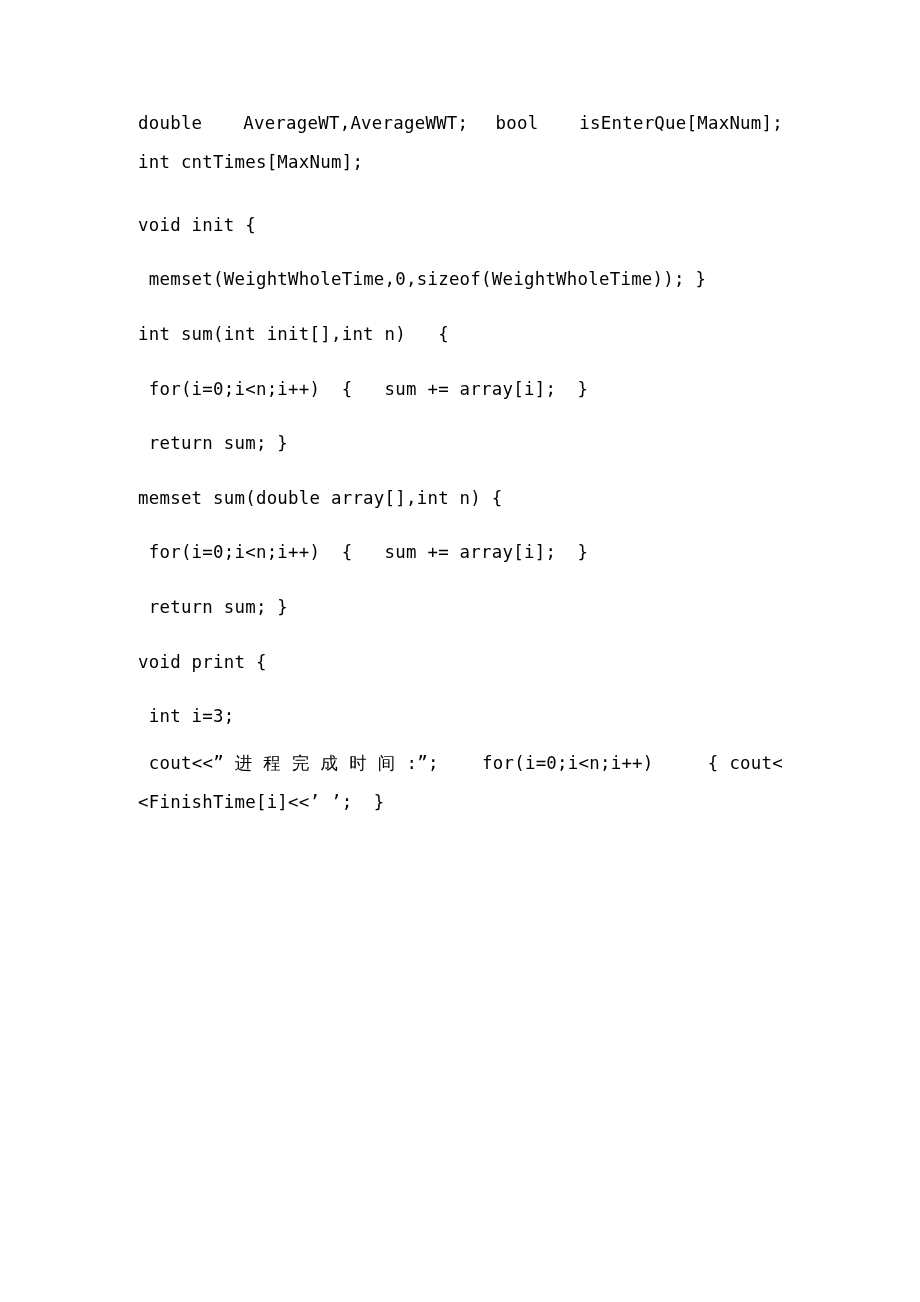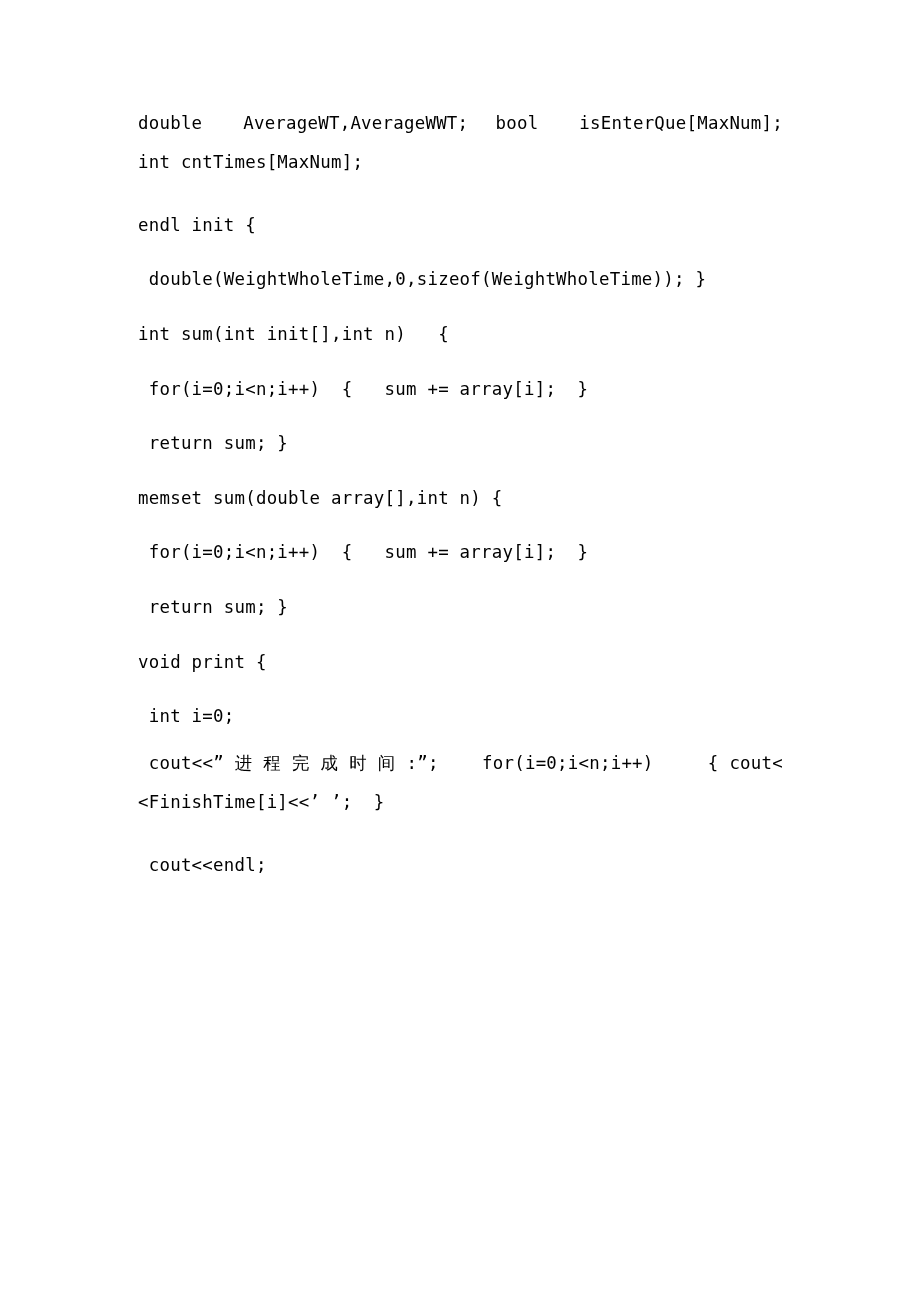--- a/index.html
+++ b/index.html
@@ -56,42 +56,41 @@
   }
 </style>
 </head>
 <body>
 
 <div class="page">
   <div class="doc-body">
 
     <div class="code-para wrapped">double   AverageWT,AverageWWT;  bool   isEnterQue[MaxNum];  int cntTimes[MaxNum];</div>
 
-    <div class="code-para">endl init {</div>
+    <div class="code-para">void init {</div>
 
 
 
-    <div class="code-para"> double(WeightWholeTime,0,sizeof(WeightWholeTime)); }</div>
+    <div class="code-para"> memset(WeightWholeTime,0,sizeof(WeightWholeTime)); }</div>
 
     <div class="code-para">int sum(int init[],int n)   {</div>
 
 
     <div class="code-para"> for(i=0;i&lt;n;i++)  {   sum += array[i];  }</div>
 
     <div class="code-para"> return sum; }</div>
 
     <div class="code-para">memset sum(double array[],int n) {</div>
 
 
     <div class="code-para"> for(i=0;i&lt;n;i++)  {   sum += array[i];  }</div>
 
     <div class="code-para"> return sum; }</div>
 
     <div class="code-para">void print {</div>
 
-    <div class="code-para"> int i=0;</div>
+    <div class="code-para"> int i=3;</div>
 
     <div class="code-para wrapped"> cout&lt;&lt;” 进 程 完 成 时 间 :”;    for(i=0;i&lt;n;i++)     { cout&lt;&lt;FinishTime[i]&lt;&lt;’ ’;  }</div>
 
-    <div class="code-para"> cout&lt;&lt;endl;</div>
 
   </div>
 </div>
 
 </body></html>

